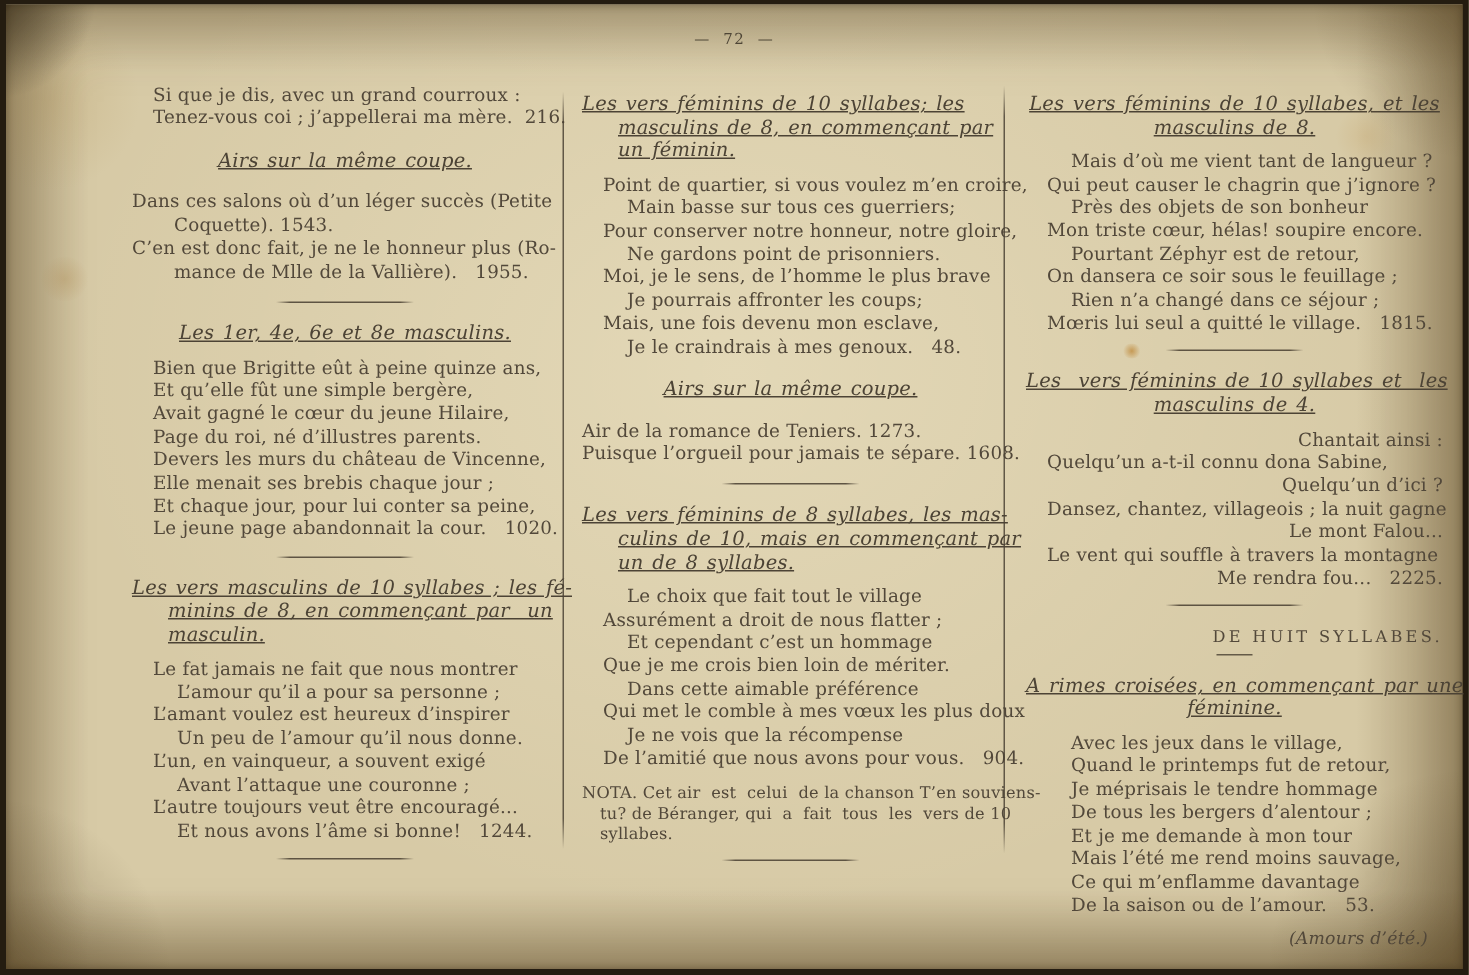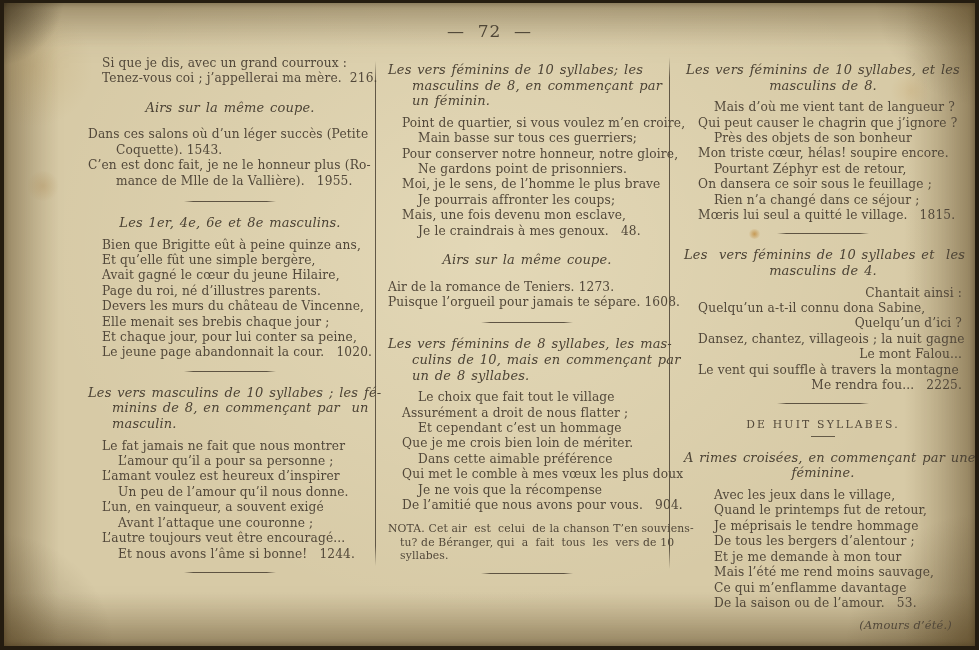--- a/index.html
+++ b/index.html
@@ -26,50 +26,50 @@
   }
   .stain{position:absolute;border-radius:50%;pointer-events:none;}
   .stain.s1{left:744px;top:226px;width:13px;height:10px;
     background:radial-gradient(circle,rgba(186,125,38,.65),rgba(186,125,38,0) 70%);}
   .stain.s2{left:22px;top:168px;width:34px;height:30px;
     background:radial-gradient(circle,rgba(170,130,70,.28),rgba(170,130,70,0) 70%);}
   .stain.s3{left:884px;top:70px;width:46px;height:36px;
     background:radial-gradient(circle,rgba(190,150,85,.22),rgba(190,150,85,0) 70%);}
   .pagenum{
     position:absolute;top:18px;left:0;width:100%;
-    text-align:center;font-size:17px;letter-spacing:1px;
+    text-align:center;font-size:10px;letter-spacing:1px;
     color:#4e4536;white-space:pre;
   }
   .cols{position:absolute;left:84px;top:46px;width:874px;display:flex;}
   .col{box-sizing:border-box;}
   .col.c0{width:284px;margin-right:16px;}
   .col.c1{width:278px;margin-right:18px;}
   .col.c2{width:278px;}
   .vrule{position:absolute;width:1px;pointer-events:none;
     background:linear-gradient(180deg,rgba(75,66,52,0),rgba(75,66,52,.85) 4%,rgba(75,66,52,.85) 96%,rgba(75,66,52,0));}
   .vrule.v1{left:287px;top:12px;height:505px;}
   .vrule.v2{left:581px;top:8px;height:512px;}
   
   .blk{position:relative;}
   .ln{white-space:pre;font-size:12.2px;line-height:15.4px;letter-spacing:.15px;}
   .ln.i1{padding-left:16px;}
   .ln.i2{padding-left:56px;text-align:right;}
   .verse{margin:7px 0 7px 0;padding-left:14px;}
   .para{margin:12px 0;}
   .para .ln.i1{padding-left:28px;}
-  .heading,.heading-center{font-style:italic;color:#4c4335;margin:13px 0 7px 0;}
+  .heading,.heading-center{font-style:italic;color:#4c4335;margin:13px 0 7px 0;text-decoration:underline;}
   .heading .ln,.heading-center .ln{font-size:13px;line-height:15.6px;word-spacing:1.5px;}
   .heading .ln.i1{padding-left:24px;}
   .heading-center{text-align:center;}
   .heading-center .ln{padding:0 !important;}
   .rule{width:92px;height:1px;margin:10px auto 10px auto;
     background:linear-gradient(90deg,rgba(80,70,55,0),rgba(80,70,55,.9) 10%,rgba(80,70,55,.9) 90%,rgba(80,70,55,0));}
   .short-rule{width:24px;height:1px;margin:3px auto 7px auto;background:rgba(80,70,55,.85);}
   .smallcaps{text-align:center;margin:13px 0 3px 0;}
-  .smallcaps .ln{font-size:10.8px;letter-spacing:2.2px;padding:0 !important;}
+  .smallcaps .ln{font-size:10.8px;letter-spacing:2.2px;padding:0 !important;text-align:right;}
   .note{margin:9px 0 4px 0;}
   .note .ln{font-size:10.8px;line-height:13.5px;}
   .note .ln.i1{padding-left:12px;}
   .attribution{text-align:right;font-style:italic;margin:1px 10px 0 0;}
   .attribution .ln{font-size:11.5px;padding:0 !important;}
 </style>
 </head>
 <body>
 
 <div class="photo">

